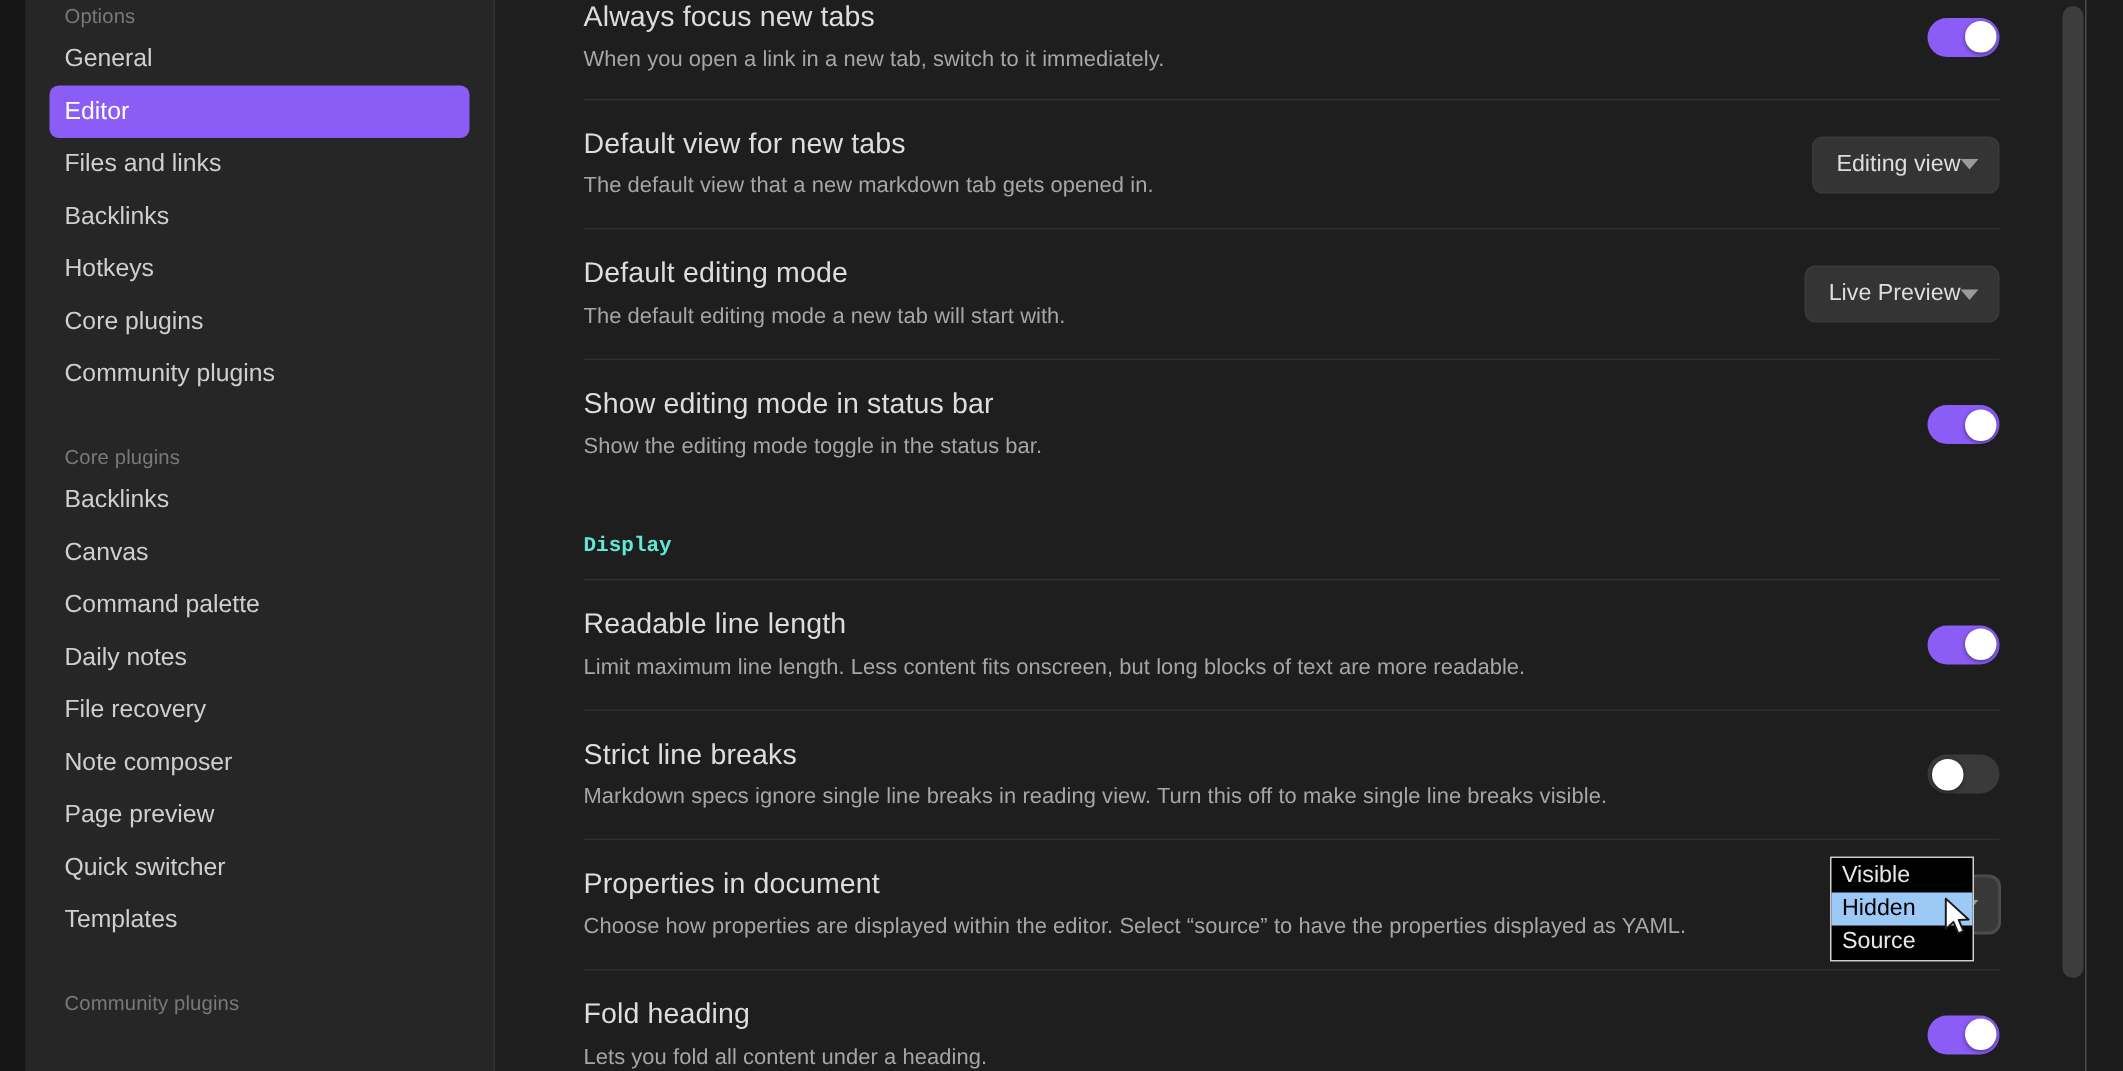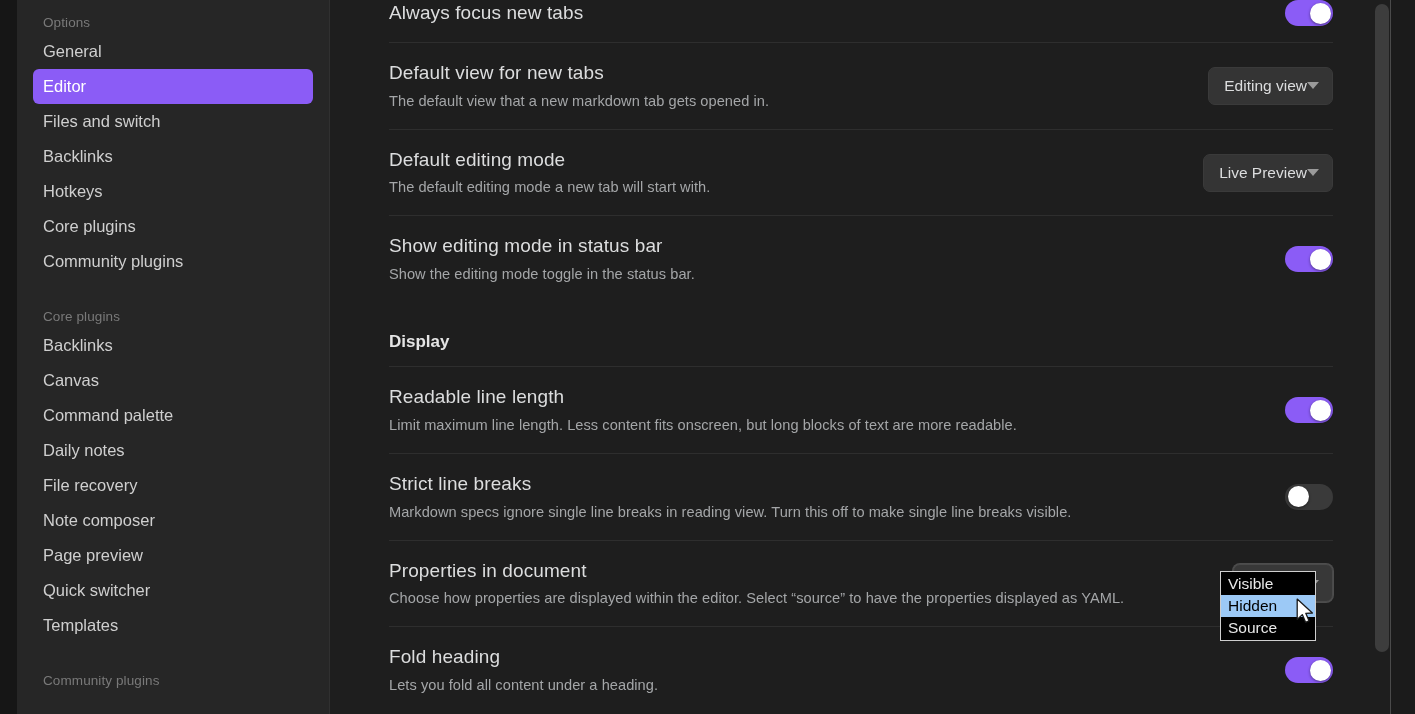--- a/index.html
+++ b/index.html
@@ -33,21 +33,21 @@
   .sidebar {
     width: 313px;
     flex: 0 0 313px;
     height: 714px;
     background: #262626;
     border-right: 1px solid #303030;
     padding: 0 16px;
     overflow: hidden;
     position: relative;
   }
-  .sidebar-inner { padding-top: 16px; }
+  .sidebar-inner { padding-top: 4px; }
 
   .nav-section-title {
     font-size: 13.5px;
     color: #797979;
     padding: 0 10px;
     height: 18px;
     line-height: 14px;
     letter-spacing: .1px;
     white-space: nowrap;
   }
@@ -119,25 +119,26 @@
   .setting-control {
     flex: 0 0 auto;
     display: flex;
     align-items: center;
     justify-content: flex-end;
     min-width: 60px;
   }
 
   
   .section-heading {
-    font-size: 17px;
+    font-size: 14px;
     font-weight: bold;
-    color: #e5e5e5;
+    color: #5eead4;
     padding-top: 30px;
     padding-bottom: 14px;
+    font-family: Liberation Mono, monospace;
   }
 
   
   .toggle {
     width: 48px;
     height: 26px;
     border-radius: 13px;
     background: #3a3a3a;
     position: relative;
     cursor: pointer;
@@ -274,21 +275,21 @@
 
       <div class="nav-section-title">Options</div>
 
       <div class="nav-item">
         <span>General</span>
       </div>
       <div class="nav-item active">
         <span>Editor</span>
       </div>
       <div class="nav-item">
-        <span>Files and switch</span>
+        <span>Files and links</span>
       </div>
       <div class="nav-item">
         <span>Backlinks</span>
       </div>
       <div class="nav-item">
         <span>Hotkeys</span>
       </div>
       <div class="nav-item">
         <span>Core plugins</span>
       </div>
@@ -333,20 +334,21 @@
       <div class="nav-section-title">Community plugins</div>
     </div>
   </nav>
 
   <main class="content-wrap">
     <div class="content">
 
       <div class="setting-item no-border" style="min-height:0;padding-top:0;padding-bottom:16px;">
         <div class="setting-info">
           <div class="setting-name">Always focus new tabs</div>
+          <div class="setting-desc">When you open a link in a new tab, switch to it immediately.</div>
         </div>
         <div class="setting-control">
           <div class="toggle on">
             <div class="knob"></div>
           </div>
         </div>
       </div>
 
       <div class="setting-item">
         <div class="setting-info">

